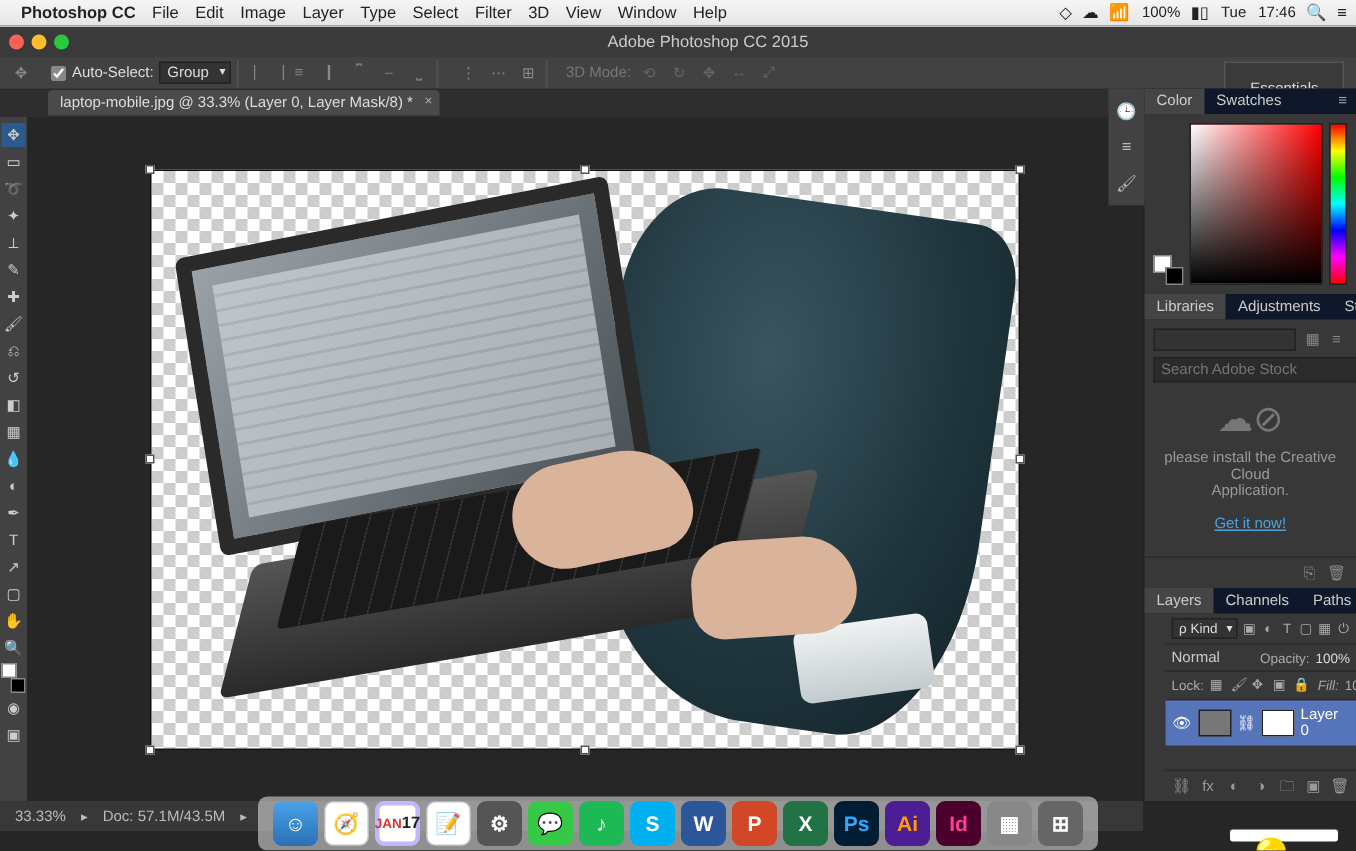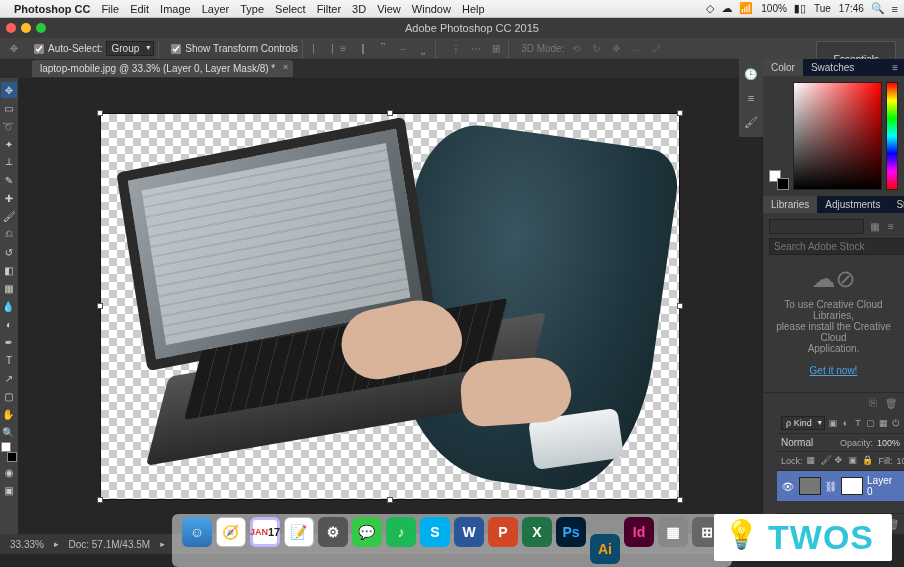--- a/index.html
+++ b/index.html
@@ -120,21 +120,21 @@
 .da-safari{background:#fff;border:1px solid #bbb;color:#1e6fb8;}
 .da-cal{background:#fff;border:3px solid #c4b5fd;color:#d33; font-size:9px; line-height:1;}
 .da-notes{background:#fff;border:1px solid #bbb;color:#e6b800;}
 .da-msg{background:#36c947;}
 .da-spot{background:#1db954;}
 .da-sky{background:#00aff0;}
 .da-word{background:#2b579a;}
 .da-ppt{background:#d24726;}
 .da-xls{background:#217346;}
 .da-ps{background:#001d34;color:#31a8ff;}
-.da-ai{background:#0c4a6e;color:#ff9a00;margin-top:17px;}
+.da-ai{background:#4c1d95;color:#ff9a00;}
 .da-id{background:#4b002b;color:#ff3f94;}
 .da-img{background:#888;}
 .da-set{background:#666;}
 
 
 .watermark { position:absolute; right:12px; bottom:6px; background:#fff; padding:4px 18px 4px 54px; font-weight:900; font-size:34px; color:#30c5d8; letter-spacing:1px; border-radius:2px; display:flex; align-items:center; }
 .watermark .bulb { position:absolute; left:10px; top:4px; font-size:28px; color:#333; }
 </style>
 </head>
 <body>
@@ -173,24 +173,20 @@
   </div>
   <div class="app-title">Adobe Photoshop CC 2015</div>
 </div>
 
 <div class="options-bar">
   <span class="iconbtn">✥</span>
   <div class="grp">
     <input type="checkbox" checked="" style="">
     <span>Auto-Select:</span>
     <span class="sel">Group</span>
-  </div>
-  <div class="grp">
-    <input type="checkbox" checked="" style="">
-    <span>Show Transform Controls</span>
   </div>
   <div class="grp">
     <span class="iconbtn">⎸⎹</span>
     <span class="iconbtn">≡</span>
     <span class="iconbtn">⎹⎸</span>
     <span class="iconbtn">⎴</span>
     <span class="iconbtn">⎯</span>
     <span class="iconbtn">⎵</span>
   </div>
   <div class="grp">
@@ -300,32 +296,37 @@
     <div class="libs-searchwrap">
       <span class="sel" style="flex:1;background:#333;border:1px solid #222;padding:1px 12px 1px 4px;position:relative;">&nbsp;</span>
       <div class="libs-icons">
         <span>▦</span>
         <span>≡</span>
       </div>
     </div>
     <input class="libs-search" placeholder="Search Adobe Stock" style="">
     <div class="libs-msg">
       <span class="cloud">☁⊘</span>
-      <div>To use Creative Cloud Libraries,</div>
       <div>please install the Creative Cloud</div>
       <div>Application.</div>
       <br>
       <a>Get it now!</a>
     </div>
   </div>
   <div class="libs-footer">
     <span>⎘</span>
     <span>🗑</span>
   </div>
 
+  <div class="panel-tabs">
+    <div class="ptab active">Layers</div>
+    <div class="ptab">Channels</div>
+    <div class="ptab">Paths</div>
+
+  </div>
   <div class="layers-body">
     <div class="layers-opts">
       <span class="sel" style="font-size:9px;">ρ <span>Kind</span></span>
       <span class="iconb">▣</span>
       <span class="iconb">◐</span>
       <span class="iconb">T</span>
       <span class="iconb">▢</span>
       <span class="iconb">▦</span>
       <span class="iconb" style="margin-left:auto;">⏻</span>
     </div>
@@ -336,21 +337,21 @@
     </div>
     <div class="layers-row3">
       <span>Lock:</span>
       <div class="lockicons">
         <span>▦</span>
         <span>🖌</span>
         <span>✥</span>
         <span>▣</span>
         <span>🔒</span>
       </div>
-      <span class="lbl" style="margin-left:auto;">Fill:</span>
+      <span class="lbl" style="margin-left:auto;font-style:italic;">Fill:</span>
       <span class="val">100%</span>
     </div>
     <div class="layer-item">
       <span class="eye">👁</span>
       <div class="thumb"></div>
       <span class="link">⛓</span>
       <div class="mask"></div>
       <span>Layer 0</span>
     </div>
     <div class="layers-footer">
@@ -392,14 +393,13 @@
     <div class="dock-app da-ps">Ps</div>
     <div class="dock-app da-ai">Ai</div>
     <div class="dock-app da-id">Id</div>
     <div class="dock-app da-img">▦</div>
     <div class="dock-app da-set">⊞</div>
   </div>
 </div>
 
 <div class="watermark">
   <span class="bulb">💡</span>
-  <span>TWOS</span>
 </div>
 
 </body></html>

